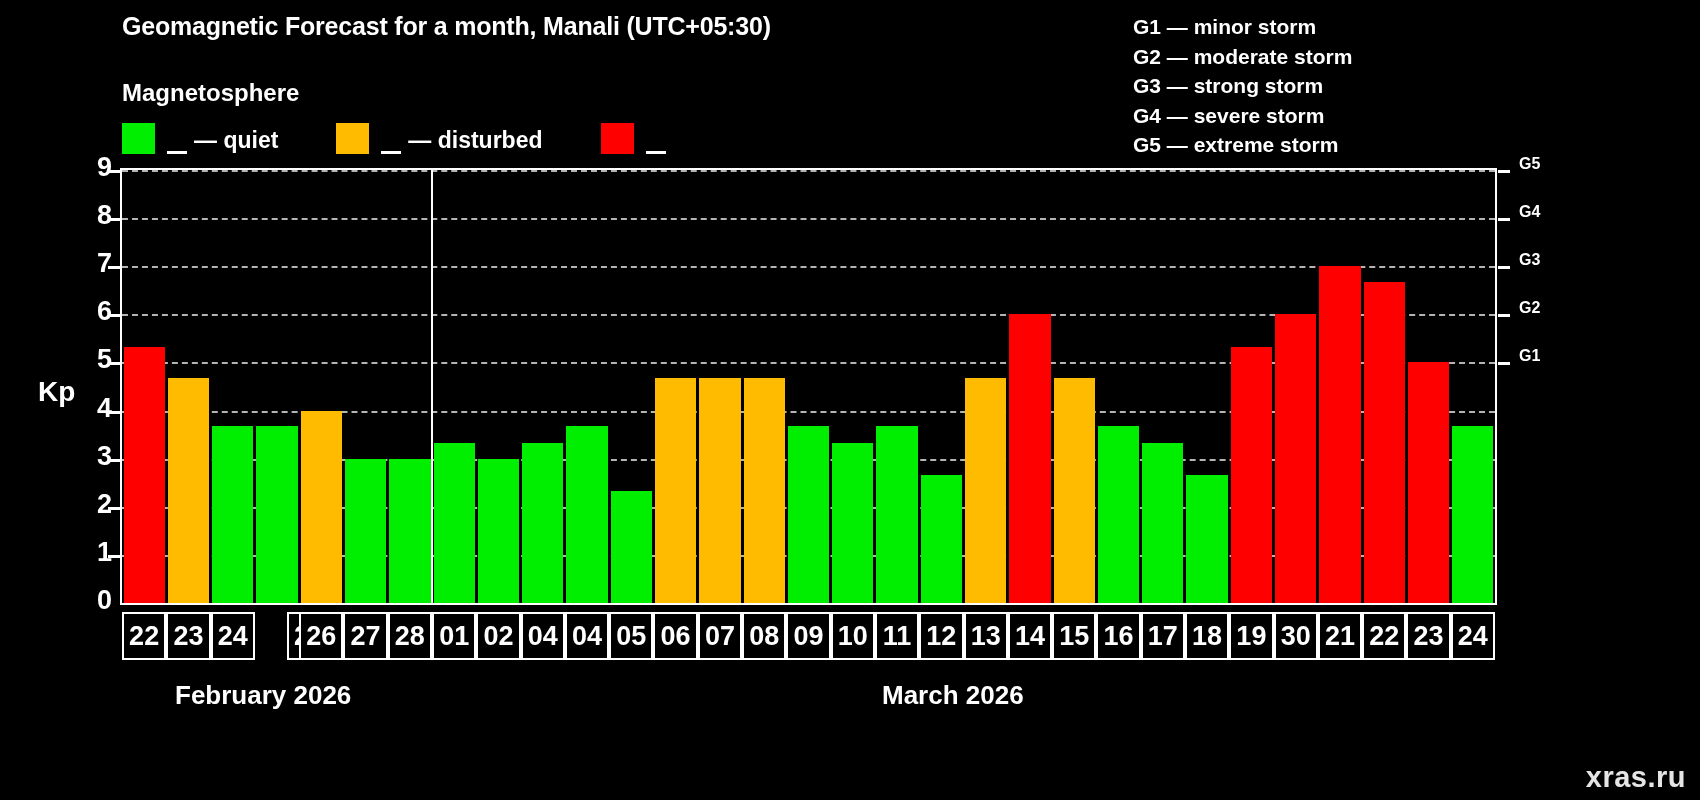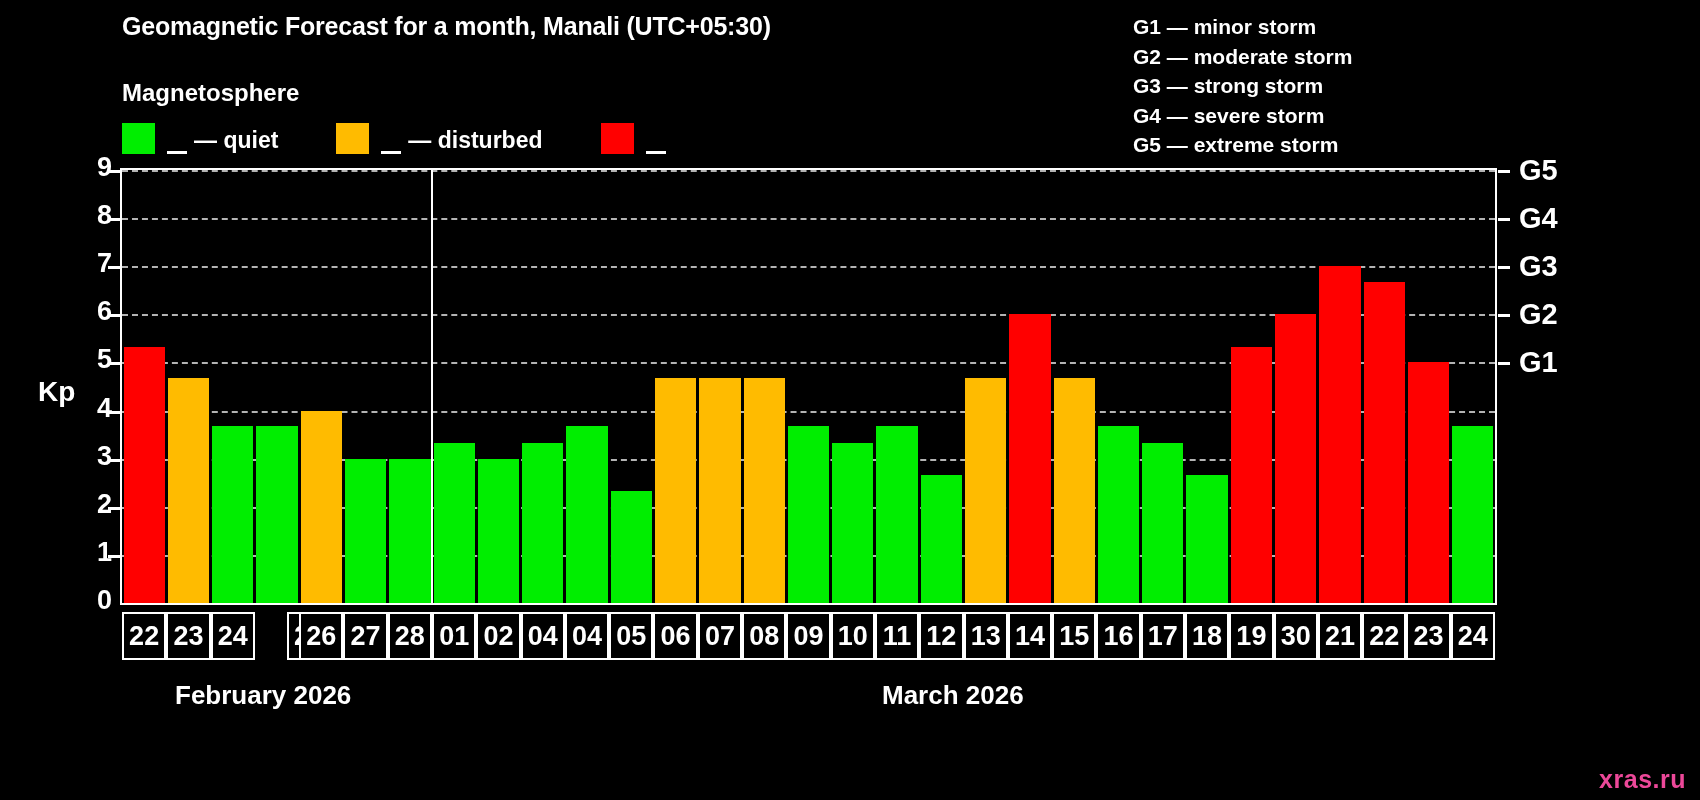--- a/index.html
+++ b/index.html
@@ -145,21 +145,21 @@
     left: 38px;
     top: 376px;
     font-size: 28px;
     font-weight: bold;
   }
 
   
   .g-tick-label {
     position: absolute;
     left: 1519px;
-    font-size: 29px;
+    font-size: 16px;
     font-weight: bold;
     line-height: 1;
   }
   .g-tick-mark {
     position: absolute;
     left: 1498px;
     width: 12px;
     height: 0;
     border-top: 3px solid #ffffff;
   }
@@ -196,23 +196,23 @@
     white-space: nowrap;
   }
   #month-label-0 { left: 175px; }
   #month-label-1 { left: 882px; }
 
   
   #watermark {
     position: absolute;
     right: 14px;
     bottom: 6px;
-    font-size: 25px;
-    font-weight: bold;
-    color: #ec4899;
+    font-size: 29px;
+    font-weight: bold;
+    color: #e5e5e5;
     letter-spacing: 0.5px;
   }
 </style>
 </head>
 <body>
 
 <div id="chart-title">Geomagnetic Forecast for a month, Manali (UTC+05:30)</div>
 <div id="magnetosphere-label">Magnetosphere</div>
 
 <div id="color-legend">

